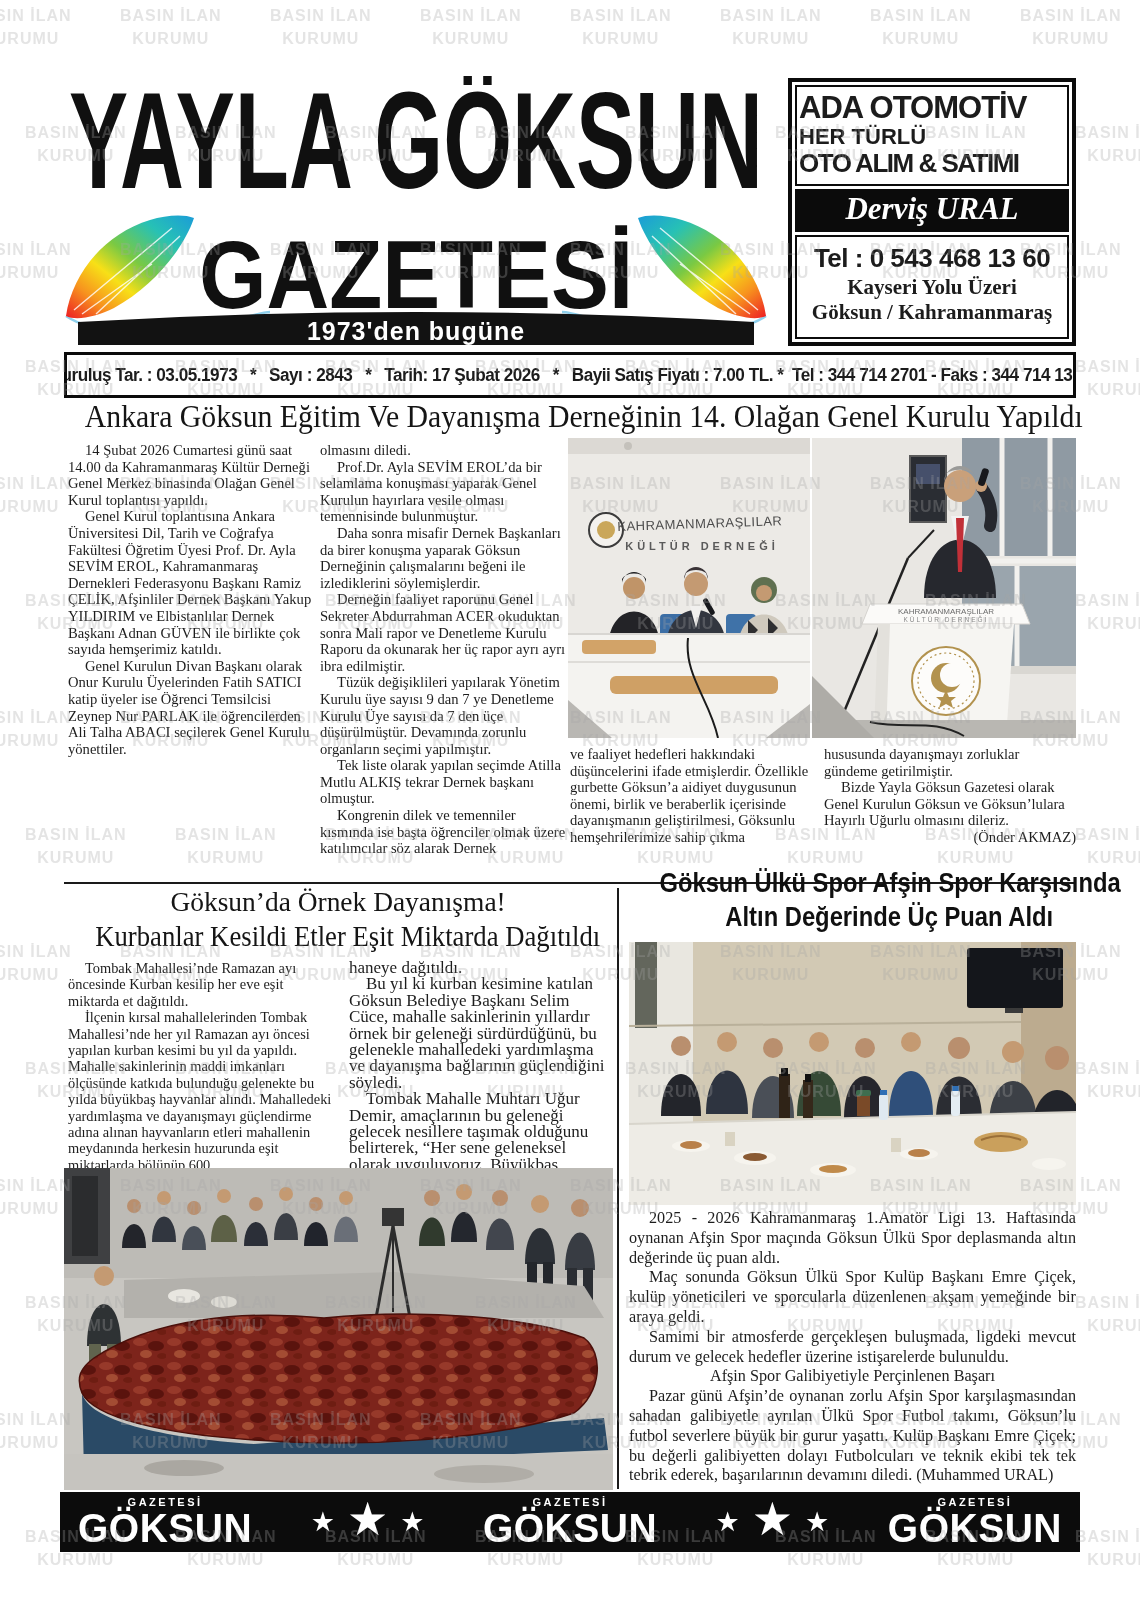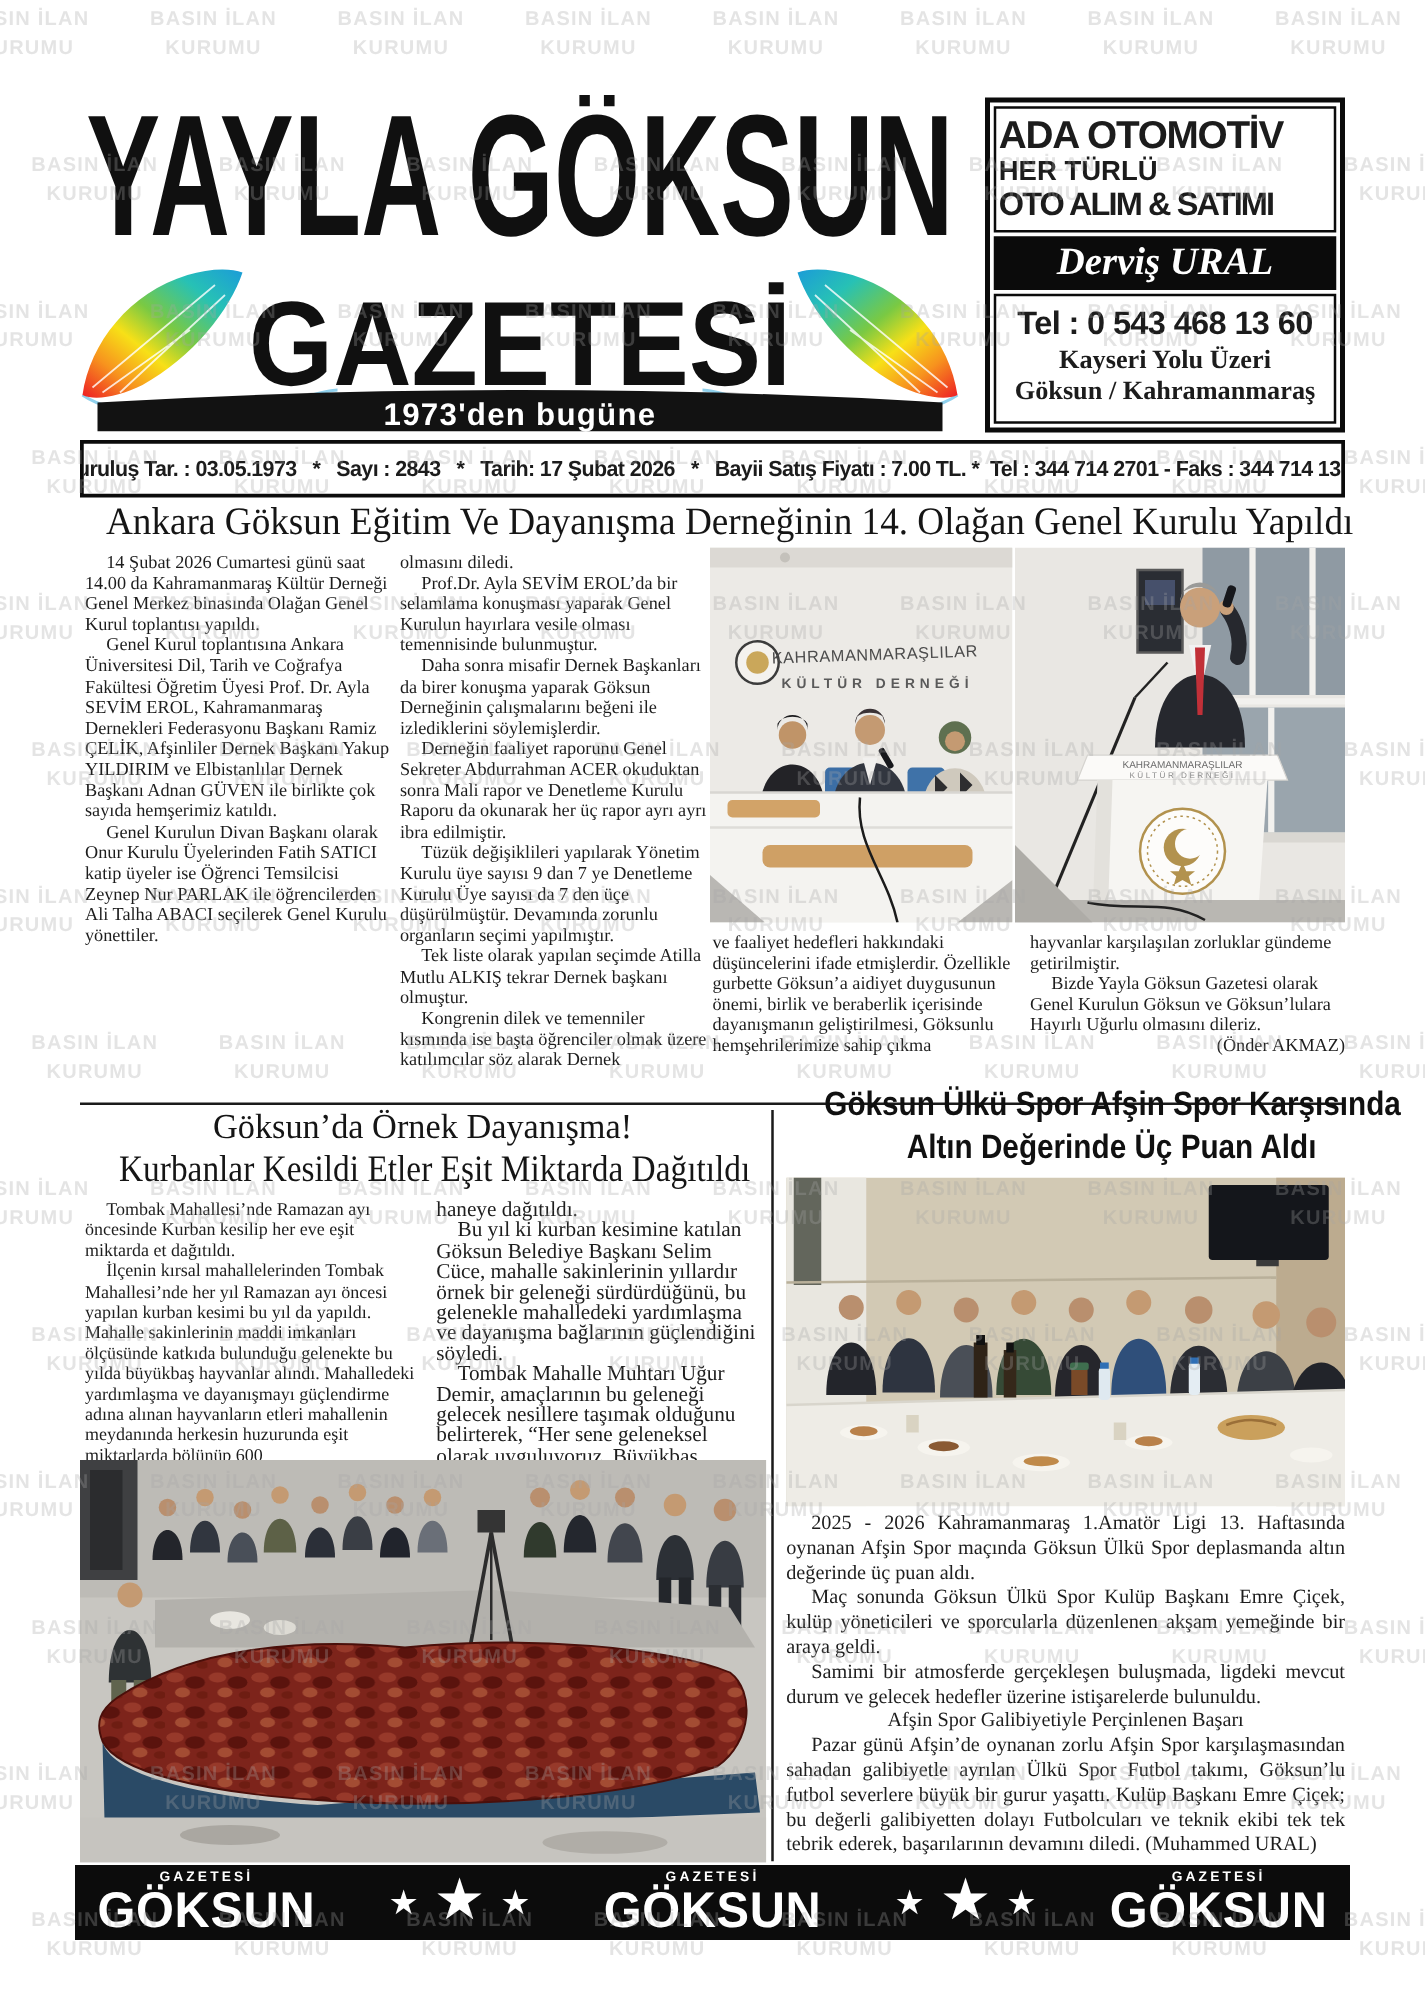--- a/index.html
+++ b/index.html
@@ -230,21 +230,21 @@
       <rect x="0" y="282" width="264" height="18" fill="#b9b7b2"></rect>
       <polygon points="0,300 0,238 62,300" fill="#aeaca7"></polygon>
       <path d="M152,298 C120,280 96,292 58,284" fill="none" stroke="#222" stroke-width="2"></path>
     </svg>
   </div>
 
   <div class="abs z1 bt" id="a1c3">
     <p class="ni">ve faaliyet hedefleri hakkındaki düşüncelerini ifade etmişlerdir. Özellikle gurbette Göksun’a aidiyet duygusunun önemi, birlik ve beraberlik içerisinde dayanışmanın geliştirilmesi, Göksunlu hemşehrilerimize sahip çıkma</p>
   </div>
   <div class="abs z1 bt" id="a1c4">
-    <p class="ni">hayvanlar karşılaşılan zorluklar gündeme getirilmiştir.</p>
+    <p class="ni">hususunda dayanışmayı zorluklar gündeme getirilmiştir.</p>
     <p>Bizde Yayla Göksun Gazetesi olarak Genel Kurulun Göksun ve Göksun’lulara Hayırlı Uğurlu olmasını dileriz.</p>
     <p class="ni byline">(Önder AKMAZ)</p>
   </div>
 
   <div class="abs z1" id="hrule"></div>
   <div class="abs z1" id="vrule"></div>
 
   <div class="abs z1 serif-head" id="a2h1">
     <span>Göksun’da Örnek Dayanışma!</span>
   </div>

